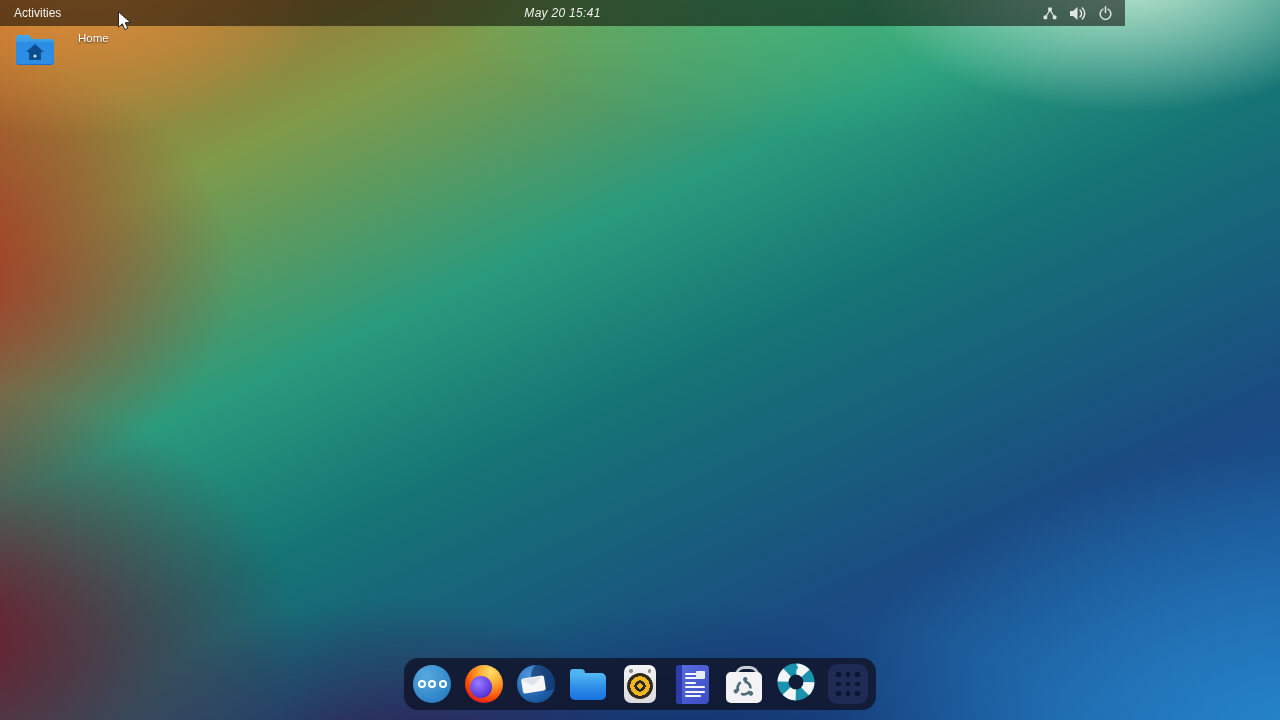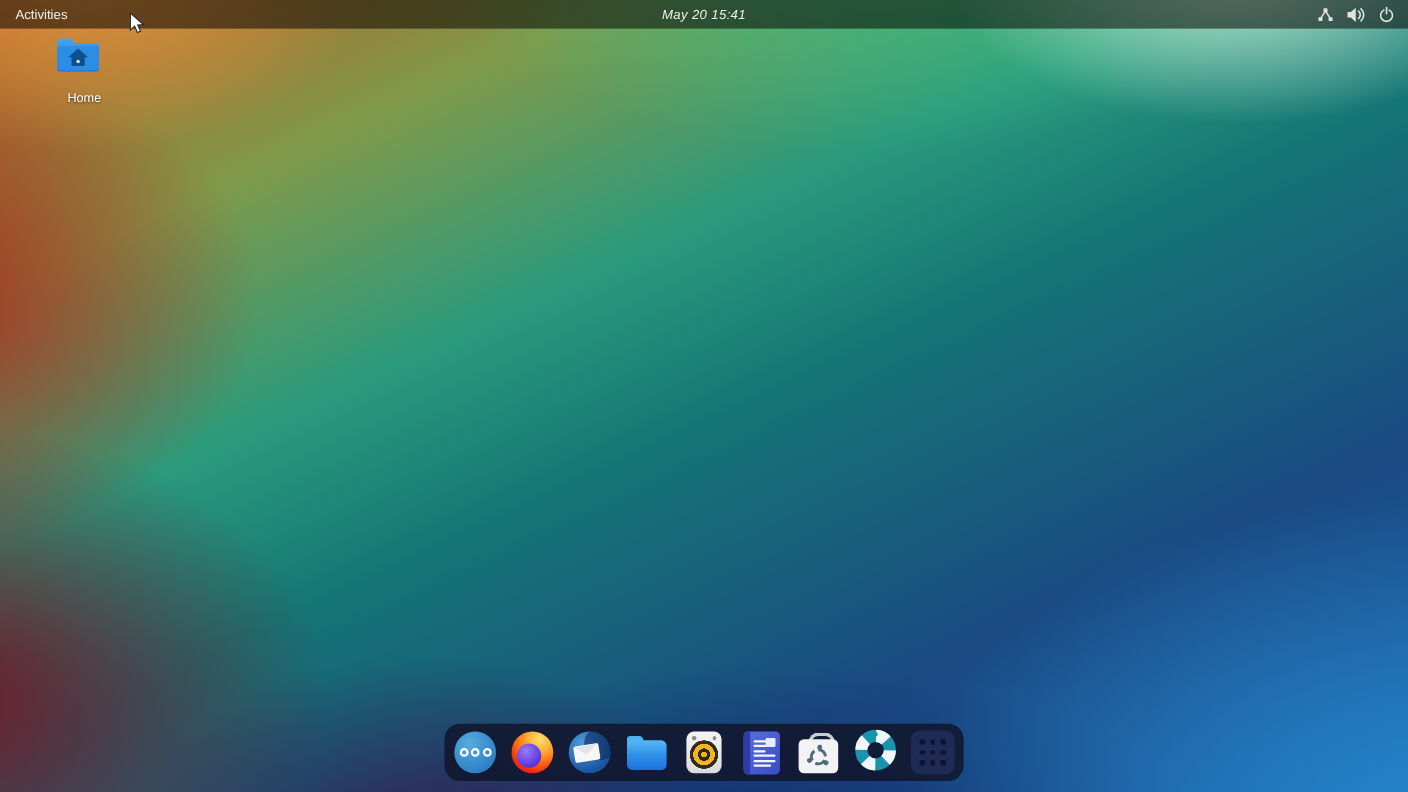--- a/index.html
+++ b/index.html
@@ -17,39 +17,39 @@
       radial-gradient(30% 36% at 6% -6%, rgba(234,157,66,0.97) 0%, rgba(234,157,66,0) 70%),
       radial-gradient(38% 46% at -8% 38%, rgba(178,26,24,0.92) 0%, rgba(178,26,24,0) 70%),
       radial-gradient(42% 50% at -6% 88%, rgba(124,10,30,0.95) 0%, rgba(124,10,30,0) 70%),
       radial-gradient(30% 36% at 30% 108%, rgba(56,22,74,0.85) 0%, rgba(56,22,74,0) 70%),
       radial-gradient(50% 55% at 101% 102%, rgba(38,134,202,0.95) 0%, rgba(38,134,202,0) 72%),
       radial-gradient(46% 40% at 55% 112%, rgba(17,38,98,0.92) 0%, rgba(17,38,98,0) 70%),
       linear-gradient(155deg, #b85a22 0%, #7f9a4a 20%, #2a9a7c 38%, #157575 52%, #1a4a82 76%, #1b5fa8 100%);
   }
   
   .topbar{
-    position:absolute;left:0;top:0;width:1280px;height:26px;
+    position:absolute;left:0;top:0;width:1125px;height:26px;
     background:rgba(8,6,4,0.55);
     display:flex;align-items:center;color:#eef1ec;font-size:12px;
     z-index:5;
   }
   .activities{padding:0 14px;height:100%;display:flex;align-items:center;cursor:default;}
   .clock{
     position:absolute;left:50%;top:0;transform:translateX(-50%);
     height:100%;display:flex;align-items:center;letter-spacing:.3px;font-style:italic;
   }
   .tray{
     position:absolute;right:0;top:0;height:100%;
     display:flex;align-items:center;gap:11px;padding:0 12px;
   }
   .tray svg{display:block;opacity:.92;}
   
   .shortcut{
     position:absolute;left:14px;top:32px;width:78px;
-    display:flex;flex-direction:column;align-items:flex-end;gap:12px;
+    display:flex;flex-direction:row;align-items:flex-start;gap:22px;
   }
   .shortcut-label{
     color:#fff;font-size:11.5px;text-shadow:0 1px 2px rgba(0,0,0,.65);
   }
   
   .dock{
     position:absolute;left:50%;bottom:10px;transform:translateX(-50%);
     height:52px;background:rgba(17,23,46,0.88);
     border-radius:14px;display:flex;align-items:center;gap:12px;
     padding:0 8px;z-index:5;

